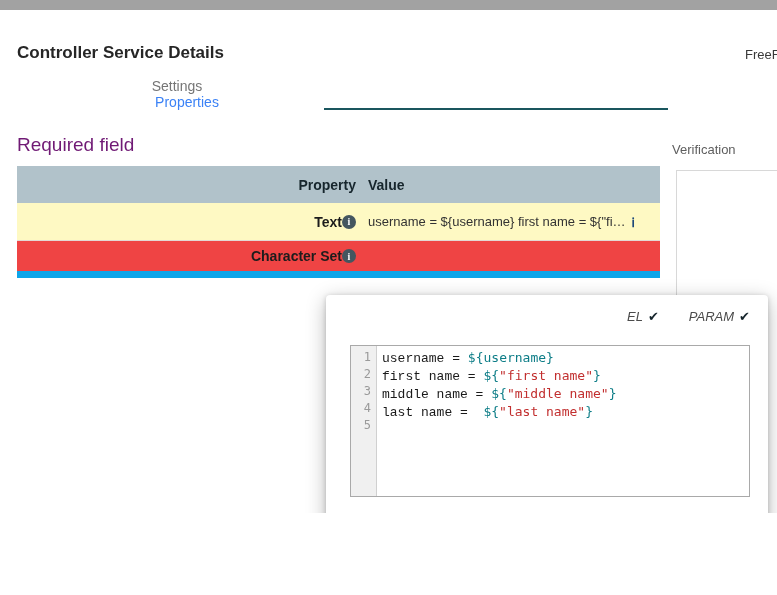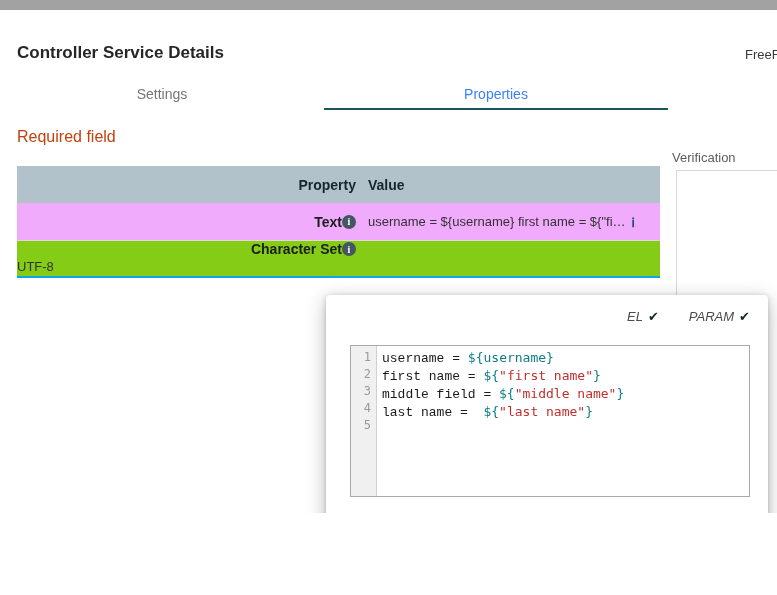--- a/index.html
+++ b/index.html
@@ -5,46 +5,46 @@
   * { margin: 0; padding: 0; box-sizing: border-box; }
   html, body { background: #ffffff; }
   .root {
     position: relative; width: 777px; height: 513px; overflow: hidden;
     background: #ffffff; font-family: "Liberation Sans", sans-serif;
   }
   .topbar { position: absolute; left: 0; top: 0; width: 777px; height: 10px; background: #a2a2a2; }
   .dialog-title { position: absolute; left: 17px; top: 43px; font-size: 17px; font-weight: 700; color: #262626; }
   .service-type { position: absolute; left: 745px; top: 47px; font-size: 13px; color: #3a3a3a; white-space: nowrap; }
 
-  .tabs { position: absolute; left: 0; top: 78px; width: 668px; height: 32px; display: flex; }
+  .tabs { position: absolute; left: 15px; top: 78px; width: 668px; height: 32px; display: flex; flex-direction: column; }
   .tab { display: flex; align-items: center; justify-content: center; font-size: 14px; cursor: pointer; }
   .tab.settings { width: 324px; color: #757575; }
   .tab.properties { width: 344px; color: #3b82f6; }
   .tab-underline { position: absolute; left: 324px; top: 108px; width: 344px; height: 2px; background: #1a565e; }
 
-  .required-label { position: absolute; left: 17px; top: 128px; font-size: 16px; color: #c2410c; }
+  .required-label { position: absolute; left: 17px; top: 134px; font-size: 19px; color: #701a75; }
 
   .ptable { position: absolute; left: 17px; top: 166px; width: 643px; }
   .trow { display: flex; align-items: stretch; cursor: pointer; }
   .thead { height: 37px; background: #b1c2ca; cursor: default; }
-  .row-text { height: 38px; background: #f0abfc; border-bottom: 1px solid #e3d8d4; }
-  .row-cs { height: 37px; background: #84cc16; border-bottom: 2px solid #0ea5e9; flex-direction: column; }
+  .row-text { height: 38px; background: #fef9c3; border-bottom: 1px solid #e3d8d4; }
+  .row-cs { height: 37px; background: #ef4444; border-bottom: 7px solid #0ea5e9; }
   .cell-prop { width: 303px; flex: none; display: flex; align-items: center; justify-content: flex-end; padding: 0 12px 0 13px; margin-left: 48px; }
   .cell-value { flex: 1; display: flex; align-items: center; gap: 6px; overflow: hidden; white-space: nowrap; text-align: center; }
   .th-label { font-weight: 700; font-size: 14px; color: #17262d; }
   .prop-name { font-weight: 700; font-size: 14px; color: #1c1c1c; }
   .val-text { font-size: 13px; color: #333333; white-space: nowrap; overflow: hidden; }
   .info-circle {
     width: 14px; height: 14px; border-radius: 50%; background: #44565f; color: #ffffff;
     font-size: 10px; font-weight: 700; display: flex; align-items: center; justify-content: center;
     font-family: "Liberation Serif", serif; flex: none; cursor: pointer;
   }
   .value-info { font-size: 13px; font-weight: 700; color: #1c4879; flex: none; cursor: pointer; }
 
-  .verify-label { position: absolute; left: 672px; top: 150px; font-size: 13px; color: #5e5e5e; }
+  .verify-label { position: absolute; left: 672px; top: 142px; font-size: 13px; color: #5e5e5e; }
   .verify-panel { position: absolute; left: 676px; top: 170px; width: 130px; height: 460px; border: 1px solid #d8d8d8; background: #ffffff; }
 
   .popup {
     position: absolute; left: 326px; top: 295px; width: 442px; height: 288px; background: #ffffff;
     border-radius: 4px; z-index: 10;
     box-shadow: 0 5px 20px rgba(0,0,0,0.28), 0 1px 5px rgba(0,0,0,0.18);
   }
   .badges { position: absolute; top: 14px; right: 18px; display: flex; gap: 30px; align-items: center; }
   .badge { font-style: italic; font-size: 13px; color: #4b4b4b; display: flex; gap: 5px; align-items: center; }
   .check { font-style: normal; font-size: 13px; color: #15242b; }
@@ -96,23 +96,20 @@
         <span class="val-text">username = ${username} first name = ${"fi…</span>
         <span class="value-info">ℹ</span>
       </div>
     </div>
 
     <div class="trow row-cs">
       <div class="cell-prop">
         <span class="prop-name">Character Set</span>
         <span class="info-circle">i</span>
       </div>
-      <div class="cell-value">
-        <span class="val-text">UTF-8</span>
-      </div>
     </div>
   </div>
 
   <div class="verify-label">Verification</div>
   <div class="verify-panel"></div>
 
   <div class="popup">
     <div class="badges">
       <span class="badge">
         <span>EL</span>
@@ -128,21 +125,21 @@
       <div class="gutter">
           <div class="ln">1</div>
           <div class="ln">2</div>
           <div class="ln">3</div>
           <div class="ln">4</div>
           <div class="ln">5</div>
         </div>
       <div class="code">
           <div class="code-line"><span class="tok-plain">username = </span><span class="tok-el">${username}</span></div>
           <div class="code-line"><span class="tok-plain">first name = </span><span class="tok-el">${</span><span class="tok-str">"first name"</span><span class="tok-el">}</span></div>
-          <div class="code-line"><span class="tok-plain">middle field = </span><span class="tok-el">${</span><span class="tok-str">"middle name"</span><span class="tok-el">}</span></div>
+          <div class="code-line"><span class="tok-plain">middle name = </span><span class="tok-el">${</span><span class="tok-str">"middle name"</span><span class="tok-el">}</span></div>
           <div class="code-line"><span class="tok-plain">last name =  </span><span class="tok-el">${</span><span class="tok-str">"last name"</span><span class="tok-el">}</span></div>
           <div class="code-line"></div>
         </div>
     </div>
 
     <div class="close-btn">Close</div>
   </div>
 </div>
 
 </body></html>

